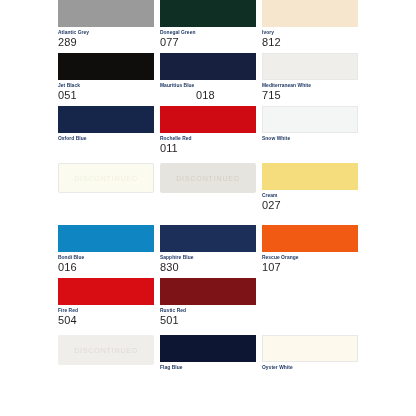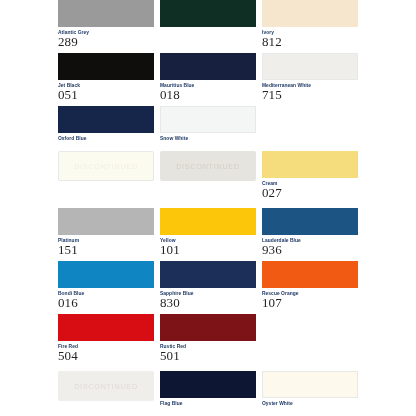--- a/index.html
+++ b/index.html
@@ -71,27 +71,26 @@
     font-size: 4.9px;
     font-weight: bold;
     color: #1f3864;
     line-height: 7px;
     letter-spacing: 0.05px;
     white-space: nowrap;
     overflow: hidden;
   }
 
   .swatch-code {
-    font-size: 13px;
+    font-size: 11px;
     font-weight: 400;
     color: #231f20;
     line-height: 12px;
     letter-spacing: 0.1px;
     white-space: nowrap;
-    font-family: Liberation Serif, serif;
   }
 
   .swatch-meta.empty {
     height: 14px;
   }
 
   .row-gap-sm { height: 5px; }
   .row-gap-lg { height: 9px; }
 </style>
 </head>
@@ -101,20 +100,24 @@
     <div class="swatch-row">
       <div class="swatch-cell">
         <div class="swatch-chip" title="Atlantic Grey" style="background: rgb(154, 154, 154);"></div>
         <div class="swatch-meta">
           <div class="swatch-name" style="color: rgb(31, 56, 100);">Atlantic Grey</div>
           <div class="swatch-code" style="color: rgb(35, 31, 32);">289</div>
         </div>
       </div>
       <div class="swatch-cell">
         <div class="swatch-chip" title="Donegal Green" style="background: rgb(15, 47, 37);"></div>
+        <div class="swatch-meta">
+          <div class="swatch-name" style="color: rgb(31, 56, 100);">Donegal Green</div>
+          <div class="swatch-code" style="color: rgb(35, 31, 32);">077</div>
+        </div>
       </div>
       <div class="swatch-cell">
         <div class="swatch-chip" title="Ivory" style="background: rgb(245, 230, 205);"></div>
         <div class="swatch-meta">
           <div class="swatch-name" style="color: rgb(31, 56, 100);">Ivory</div>
           <div class="swatch-code" style="color: rgb(35, 31, 32);">812</div>
         </div>
       </div>
     </div>
     <div class="row-gap-sm"></div>
@@ -123,40 +126,47 @@
         <div class="swatch-chip" title="Jet Black" style="background: rgb(16, 14, 13);"></div>
         <div class="swatch-meta">
           <div class="swatch-name" style="color: rgb(31, 56, 100);">Jet Black</div>
           <div class="swatch-code" style="color: rgb(35, 31, 32);">051</div>
         </div>
       </div>
       <div class="swatch-cell">
         <div class="swatch-chip" title="Mauritius Blue" style="background: rgb(23, 33, 63);"></div>
         <div class="swatch-meta">
           <div class="swatch-name" style="color: rgb(31, 56, 100);">Mauritius Blue</div>
-          <div class="swatch-code" style="color: rgb(35, 31, 32);">018</div>
+          <div class="swatch-code" style="color: rgb(35, 31, 32); margin-left: 36px;">018</div>
         </div>
       </div>
       <div class="swatch-cell">
         <div class="swatch-chip bordered" title="Mediterranean White" style="background: rgb(240, 238, 235);"></div>
         <div class="swatch-meta">
           <div class="swatch-name" style="color: rgb(31, 56, 100);">Mediterranean White</div>
           <div class="swatch-code" style="color: rgb(35, 31, 32);">715</div>
         </div>
       </div>
     </div>
     <div class="row-gap-sm"></div>
     <div class="swatch-row">
       <div class="swatch-cell">
         <div class="swatch-chip" title="Oxford Blue" style="background: rgb(22, 38, 74);"></div>
         <div class="swatch-meta">
           <div class="swatch-name" style="color: rgb(31, 56, 100);">Oxford Blue</div>
         </div>
       </div>
       <div class="swatch-cell">
+        <div class="swatch-chip" title="Rochelle Red" style="background: rgb(208, 10, 18);"></div>
+        <div class="swatch-meta">
+          <div class="swatch-name" style="color: rgb(31, 56, 100);">Rochelle Red</div>
+          <div class="swatch-code" style="color: rgb(35, 31, 32);">011</div>
+        </div>
+      </div>
+      <div class="swatch-cell">
         <div class="swatch-chip bordered" title="Snow White" style="background: rgb(244, 246, 245);"></div>
         <div class="swatch-meta">
           <div class="swatch-name" style="color: rgb(31, 56, 100);">Snow White</div>
         </div>
       </div>
     </div>
     <div class="row-gap-lg"></div>
     <div class="swatch-row">
       <div class="swatch-cell">
         <div class="swatch-chip bordered discontinued" title="" style="background: rgb(251, 251, 240);">
@@ -172,43 +182,20 @@
       </div>
       <div class="swatch-cell">
         <div class="swatch-chip" title="Cream" style="background: rgb(245, 221, 126);"></div>
         <div class="swatch-meta">
           <div class="swatch-name" style="color: rgb(31, 56, 100);">Cream</div>
           <div class="swatch-code" style="color: rgb(35, 31, 32);">027</div>
         </div>
       </div>
     </div>
     <div class="row-gap-lg"></div>
-    <div class="swatch-row">
-      <div class="swatch-cell">
-        <div class="swatch-chip" title="Platinum" style="background: rgb(181, 181, 181);"></div>
-        <div class="swatch-meta">
-          <div class="swatch-name" style="color: rgb(31, 56, 100);">Platinum</div>
-          <div class="swatch-code" style="color: rgb(35, 31, 32);">151</div>
-        </div>
-      </div>
-      <div class="swatch-cell">
-        <div class="swatch-chip" title="Yellow" style="background: rgb(252, 199, 11);"></div>
-        <div class="swatch-meta">
-          <div class="swatch-name" style="color: rgb(31, 56, 100);">Yellow</div>
-          <div class="swatch-code" style="color: rgb(35, 31, 32);">101</div>
-        </div>
-      </div>
-      <div class="swatch-cell">
-        <div class="swatch-chip" title="Lauderdale Blue" style="background: rgb(28, 85, 132);"></div>
-        <div class="swatch-meta">
-          <div class="swatch-name" style="color: rgb(31, 56, 100);">Lauderdale Blue</div>
-          <div class="swatch-code" style="color: rgb(35, 31, 32);">936</div>
-        </div>
-      </div>
-    </div>
     <div class="row-gap-sm"></div>
     <div class="swatch-row">
       <div class="swatch-cell">
         <div class="swatch-chip" title="Bondi Blue" style="background: rgb(15, 134, 194);"></div>
         <div class="swatch-meta">
           <div class="swatch-name" style="color: rgb(31, 56, 100);">Bondi Blue</div>
           <div class="swatch-code" style="color: rgb(35, 31, 32);">016</div>
         </div>
       </div>
       <div class="swatch-cell">

